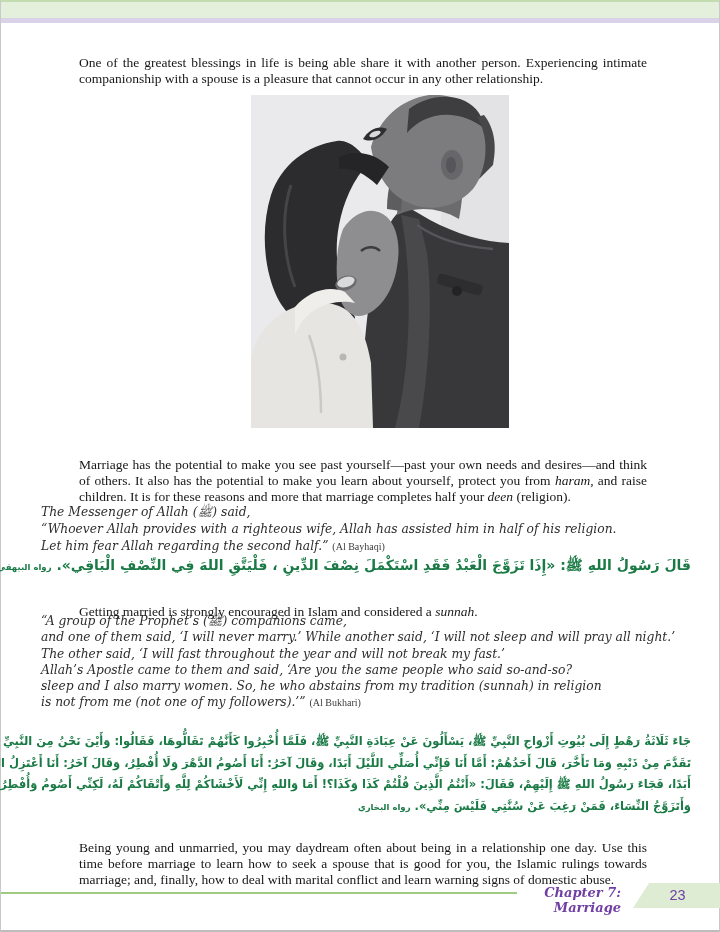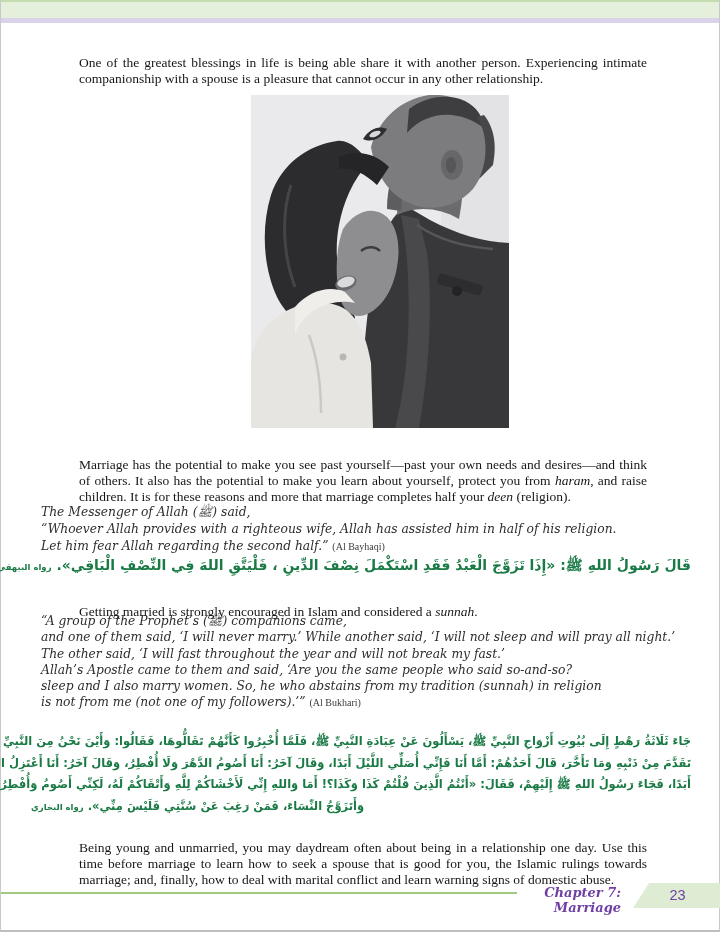--- a/index.html
+++ b/index.html
@@ -45,21 +45,21 @@
     position:absolute;left:40px;width:640px;text-align:left;
     font-family:"DejaVu Serif",serif;font-style:italic;
     font-size:12.3px;line-height:16.3px;color:#2e2e2e;
   }
   #q1{top:504px;line-height:17px;}
   #q2{top:613px;}
   .qsource{
     font-size:10px;font-style:normal;font-family:"Liberation Serif",serif;color:#3a3a3a;
   }
   .arabic{
-    position:absolute;left:30px;width:660px;text-align:left;direction:rtl;
+    position:absolute;left:30px;width:660px;text-align:right;direction:rtl;
     font-family:"DejaVu Sans",sans-serif;font-weight:bold;color:var(--hadith-green);
   }
   #ar1{top:557px;font-size:14px;}
   #ar2{top:731px;font-size:11.5px;line-height:21.5px;}
   .ar-line{white-space:nowrap;}
   .ar-src{font-size:8.5px;}
 
   .footer-rule{
     position:absolute;top:892px;left:0;width:516px;height:2px;
     background:var(--footer-rule-green);

